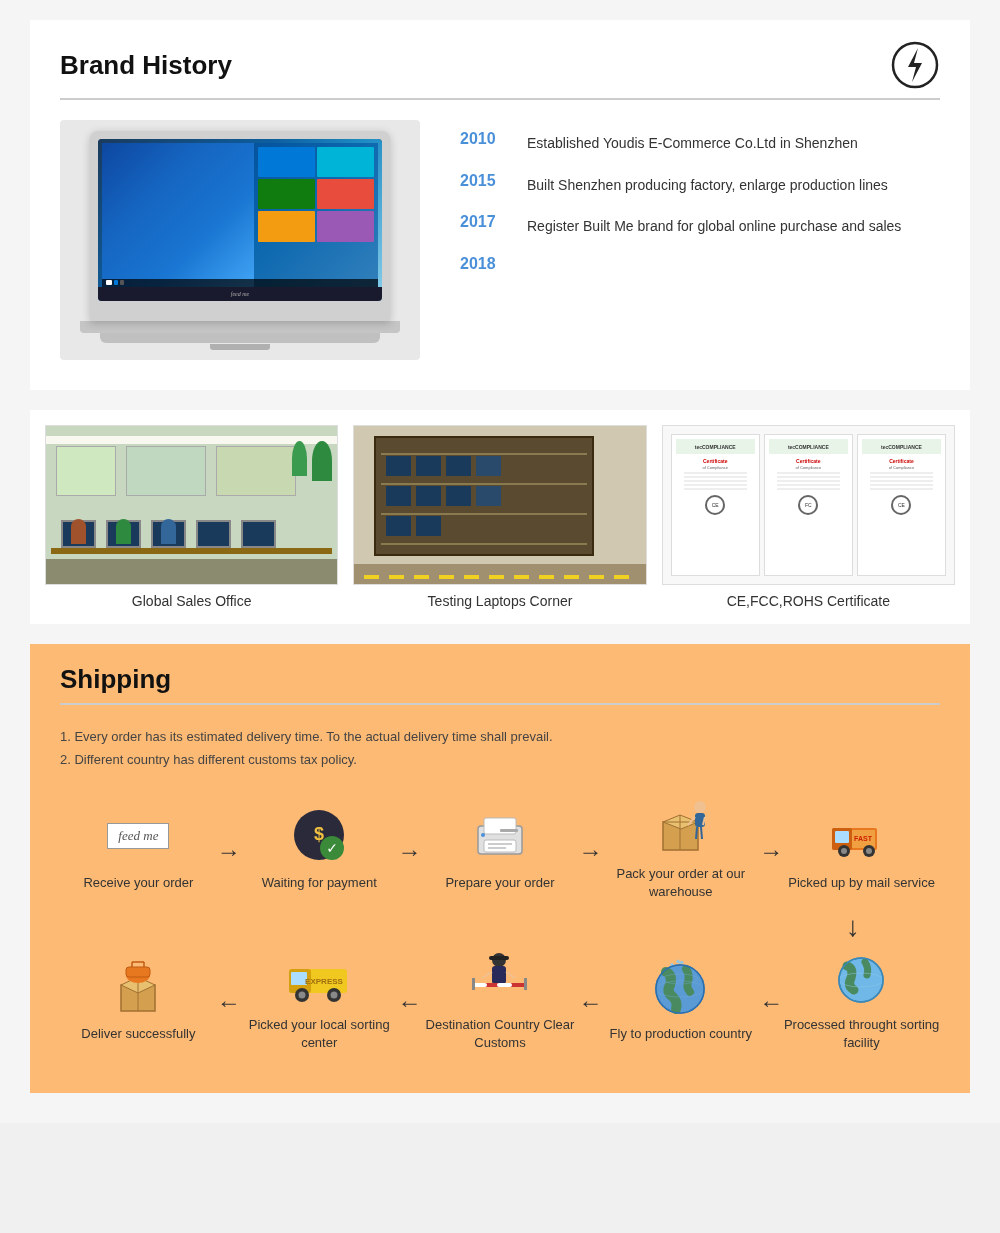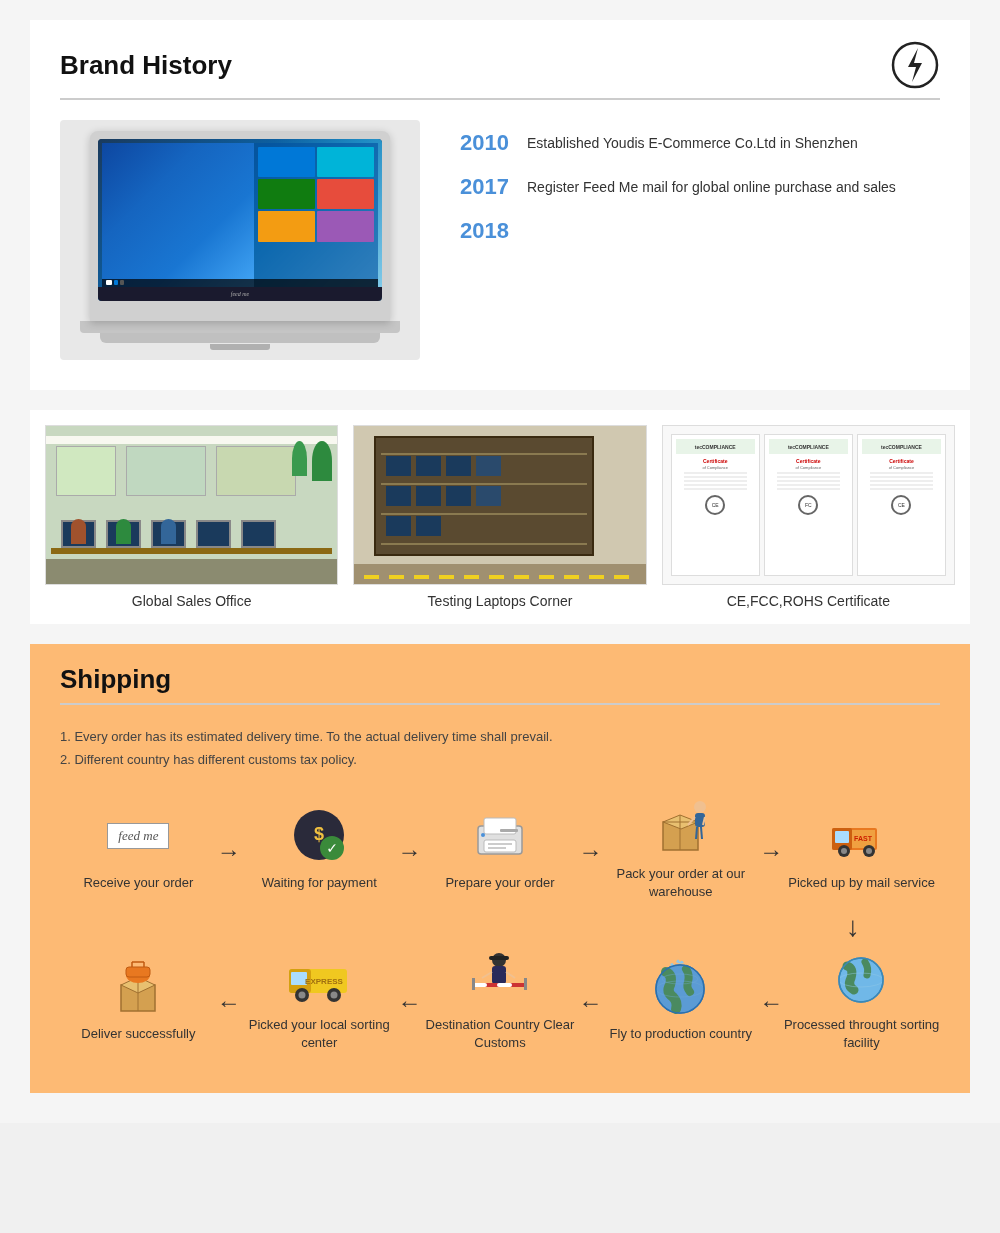--- a/index.html
+++ b/index.html
@@ -94,21 +94,21 @@
       flex-direction: column;
       gap: 18px;
       padding-top: 10px;
     }
     .history-item {
       display: flex;
       align-items: flex-start;
       gap: 12px;
     }
     .history-year {
-      font-size: 22px;
+      font-size: 16px;
       font-weight: bold;
       color: #4a90d9;
       min-width: 55px;
     }
     .history-text {
       font-size: 14px;
       color: #333;
       line-height: 1.4;
       padding-top: 4px;
     }
@@ -327,22 +327,26 @@
           </div>
         </div>
       </div>
 
       <div class="history-items">
         <div class="history-item">
           <span class="history-year">2010</span>
           <span class="history-text">Established Youdis E-Commerce Co.Ltd in Shenzhen</span>
         </div>
         <div class="history-item">
+          <span class="history-year">2015</span>
+          <span class="history-text">Built Shenzhen producing factory, enlarge production lines</span>
+        </div>
+        <div class="history-item">
           <span class="history-year">2017</span>
-          <span class="history-text">Register Feed Me mail for global online purchase and sales</span>
+          <span class="history-text">Register Built Me brand for global online purchase and sales</span>
         </div>
         <div class="history-item">
           <span class="history-year">2018</span>
         </div>
       </div>
     </div>
   </div>
 
   <div class="gallery-section">
 

